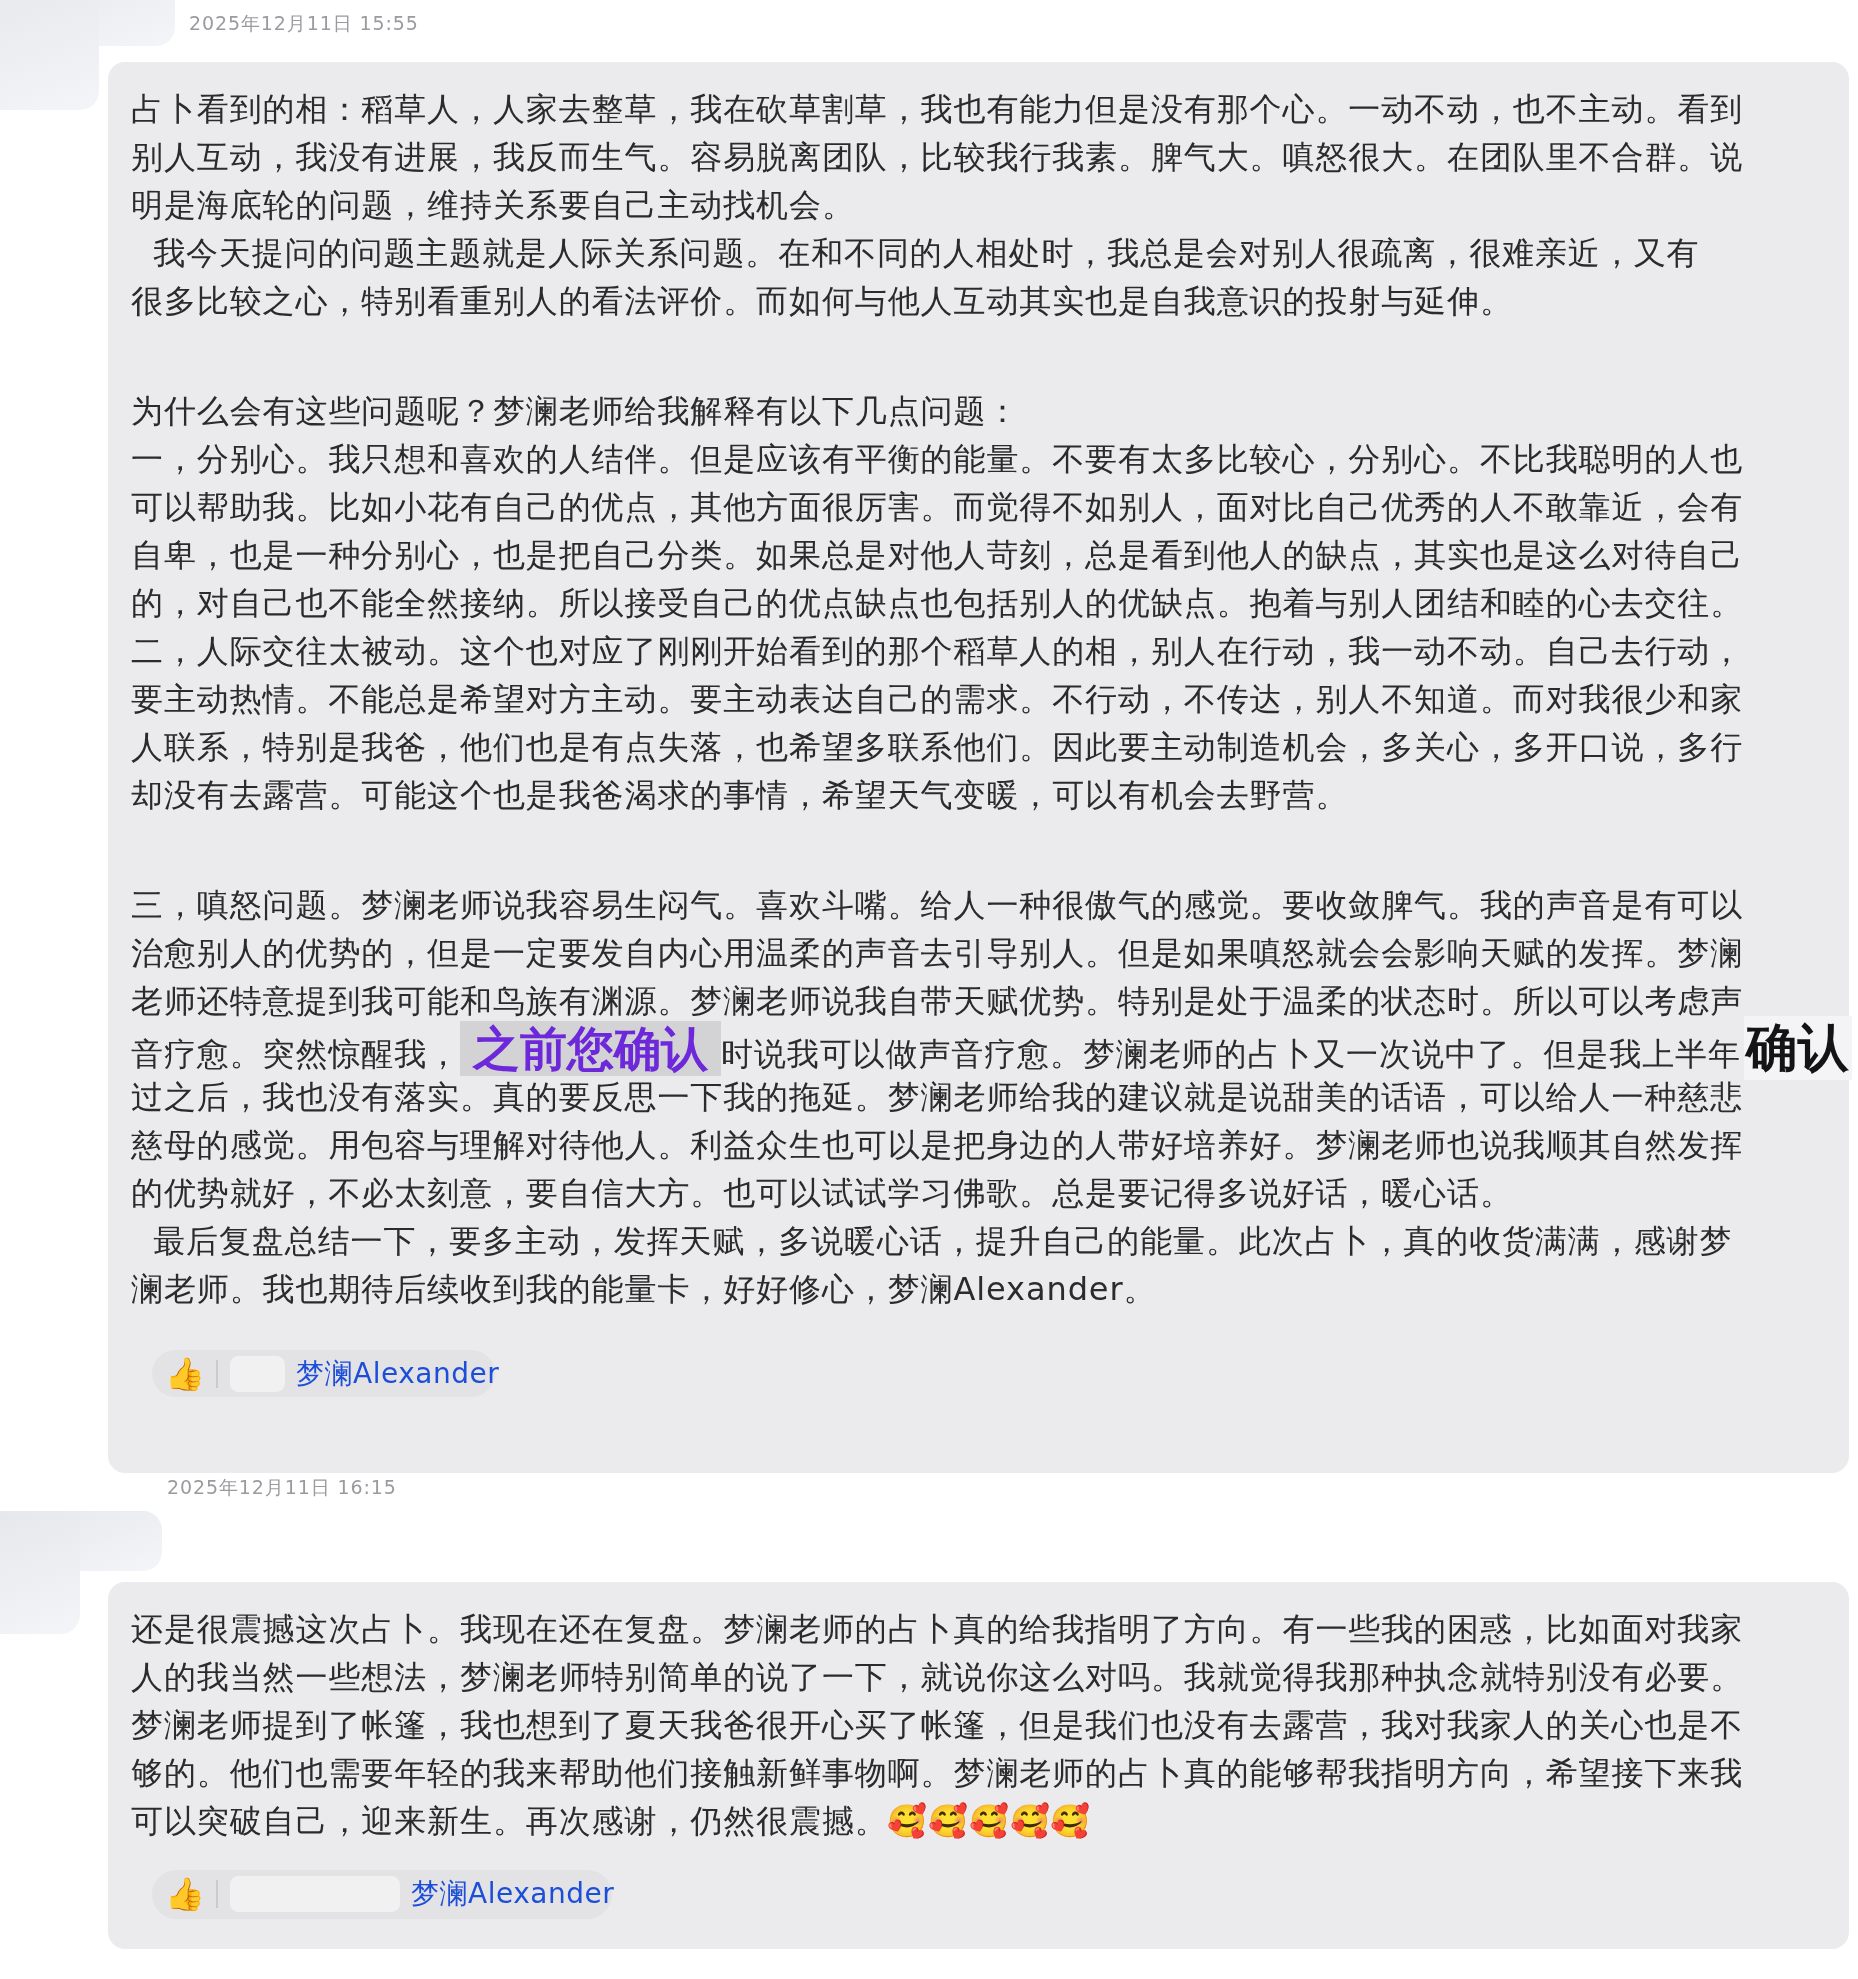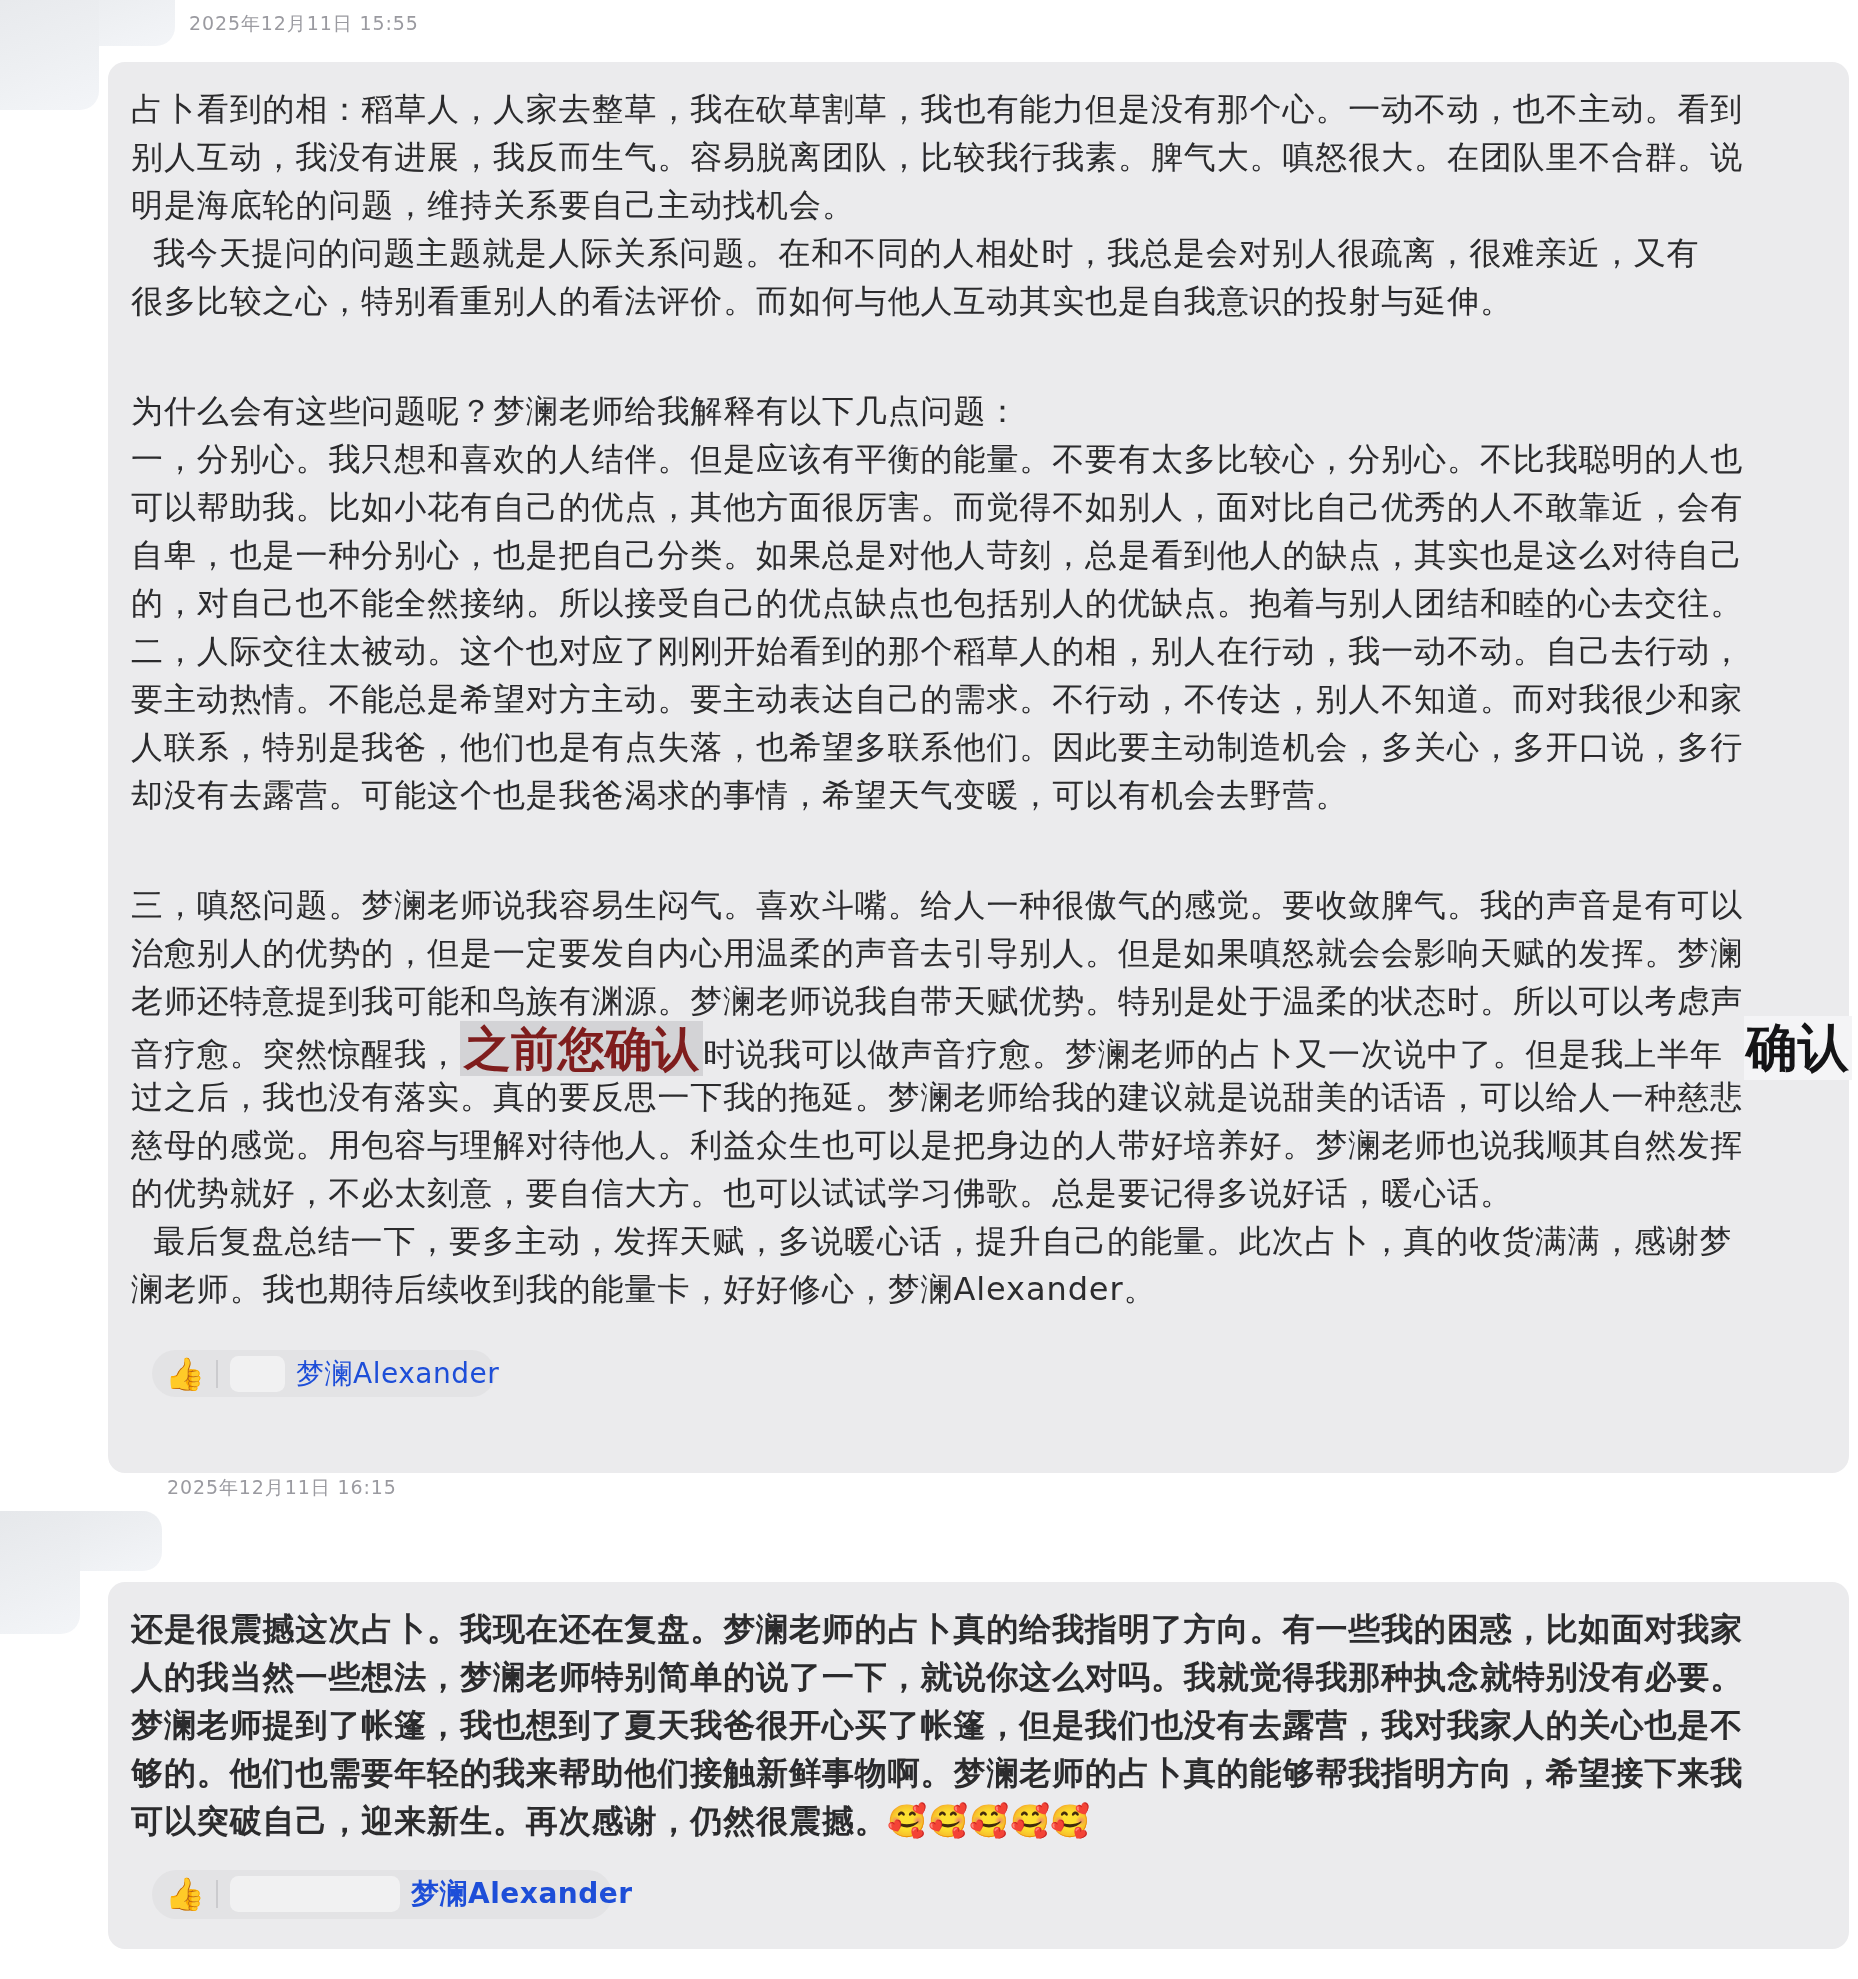--- a/index.html
+++ b/index.html
@@ -9,27 +9,27 @@
   .av1a{left:-28px;top:-28px;width:203px;height:74px;border-radius:0 0 19px 0;}
   .av1b{left:-28px;top:-28px;width:127px;height:138px;border-radius:0 0 19px 0;}
   .av2a{left:-28px;top:1511px;width:190px;height:60px;border-radius:0 19px 19px 0;}
   .av2b{left:-28px;top:1511px;width:108px;height:123px;border-radius:0 0 19px 0;}
   .timestamp{position:absolute;font-size:19px;color:#9a9aa0;letter-spacing:0.9px;}
   .ts1{left:189px;top:11.4px;}
   .ts2{left:167px;top:1475px;}
   .bubble{position:absolute;left:108px;width:1741px;background:#ebebed;border-radius:17px;
           padding:23px 26.5px 23px 23px;box-sizing:border-box;}
   .b1{top:62px;height:1411px;}
-  .b2{top:1582px;height:367px;font-weight:bold;}
+  .b2{top:1582px;height:367px;}
   .ln{height:48px;line-height:48px;font-size:32px;letter-spacing:0.9px;color:#2b2b2d;
       white-space:pre;overflow:visible;}
   .gap{height:62px;}
   .rel{position:relative;}
-  .ov1{font-size:47px;font-weight:700;color:#7f1d1d;background:#d3d3d6;line-height:48px;
-       letter-spacing:0;padding:0 4px;}
+  .ov1{font-size:47px;font-weight:700;color:#6d28d9;background:#d3d3d6;line-height:48px;
+       letter-spacing:0;padding:0 13px;}
   .ov2{position:absolute;left:1613px;top:-9.5px;font-size:51px;font-weight:700;color:#141416;
        background:#f4f4f6;line-height:64px;white-space:nowrap;padding:0 1.9px;}
   .pill{display:flex;align-items:center;margin:37px 0 0 21px;height:47px;border-radius:24.6px;
         background:#e3e3e5;width:343px;padding:0 17px 0 13.2px;box-sizing:border-box;gap:11.4px;}
   .p2{width:460px;margin-top:24.6px;height:49px;}
   .thumb{font-size:32px;line-height:1;}
   .pdiv{width:1.9px;height:28px;background:#cbcbce;flex:0 0 auto;}
   .redact{height:36px;border-radius:8.5px;background:rgba(255,255,255,.5);width:55px;flex:0 0 auto;}
   .redact2{width:170px;}
   .pname{font-size:28px;color:#1d4ed8;letter-spacing:0.5px;white-space:nowrap;}

